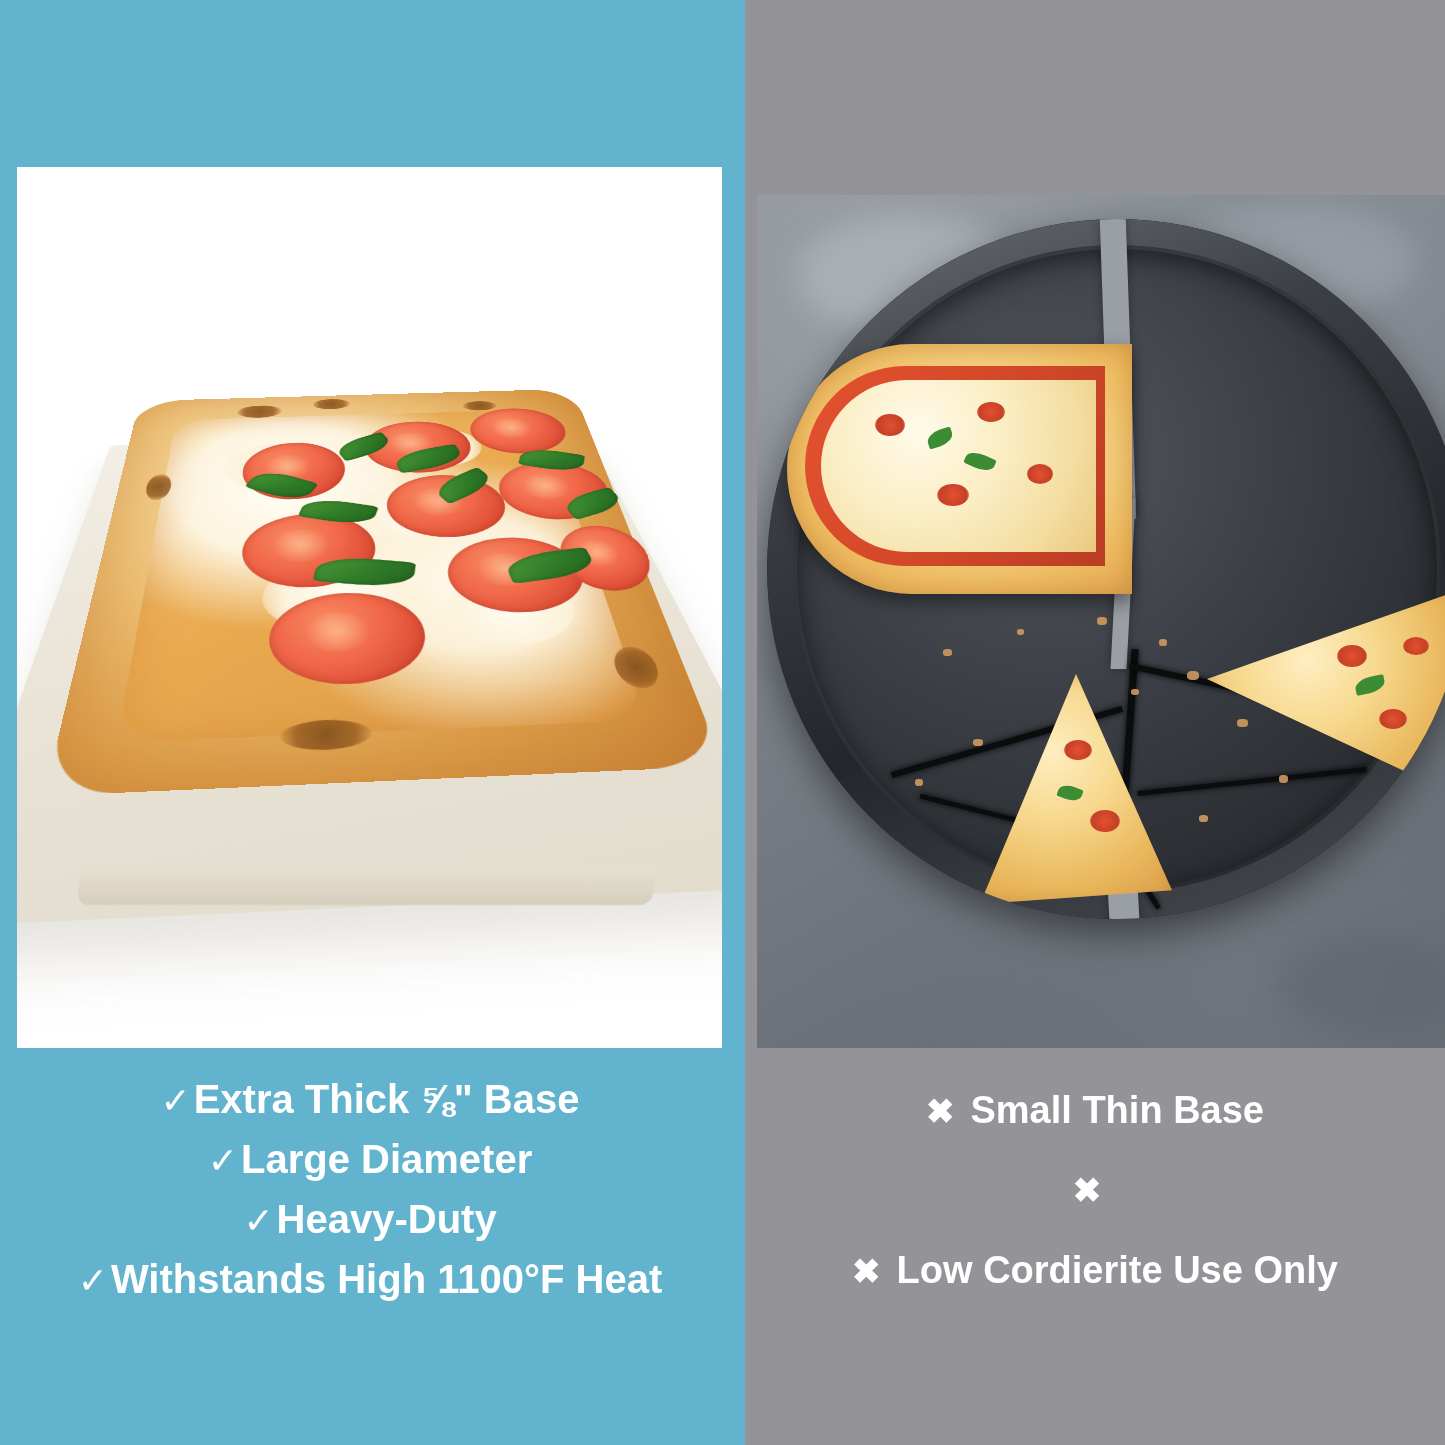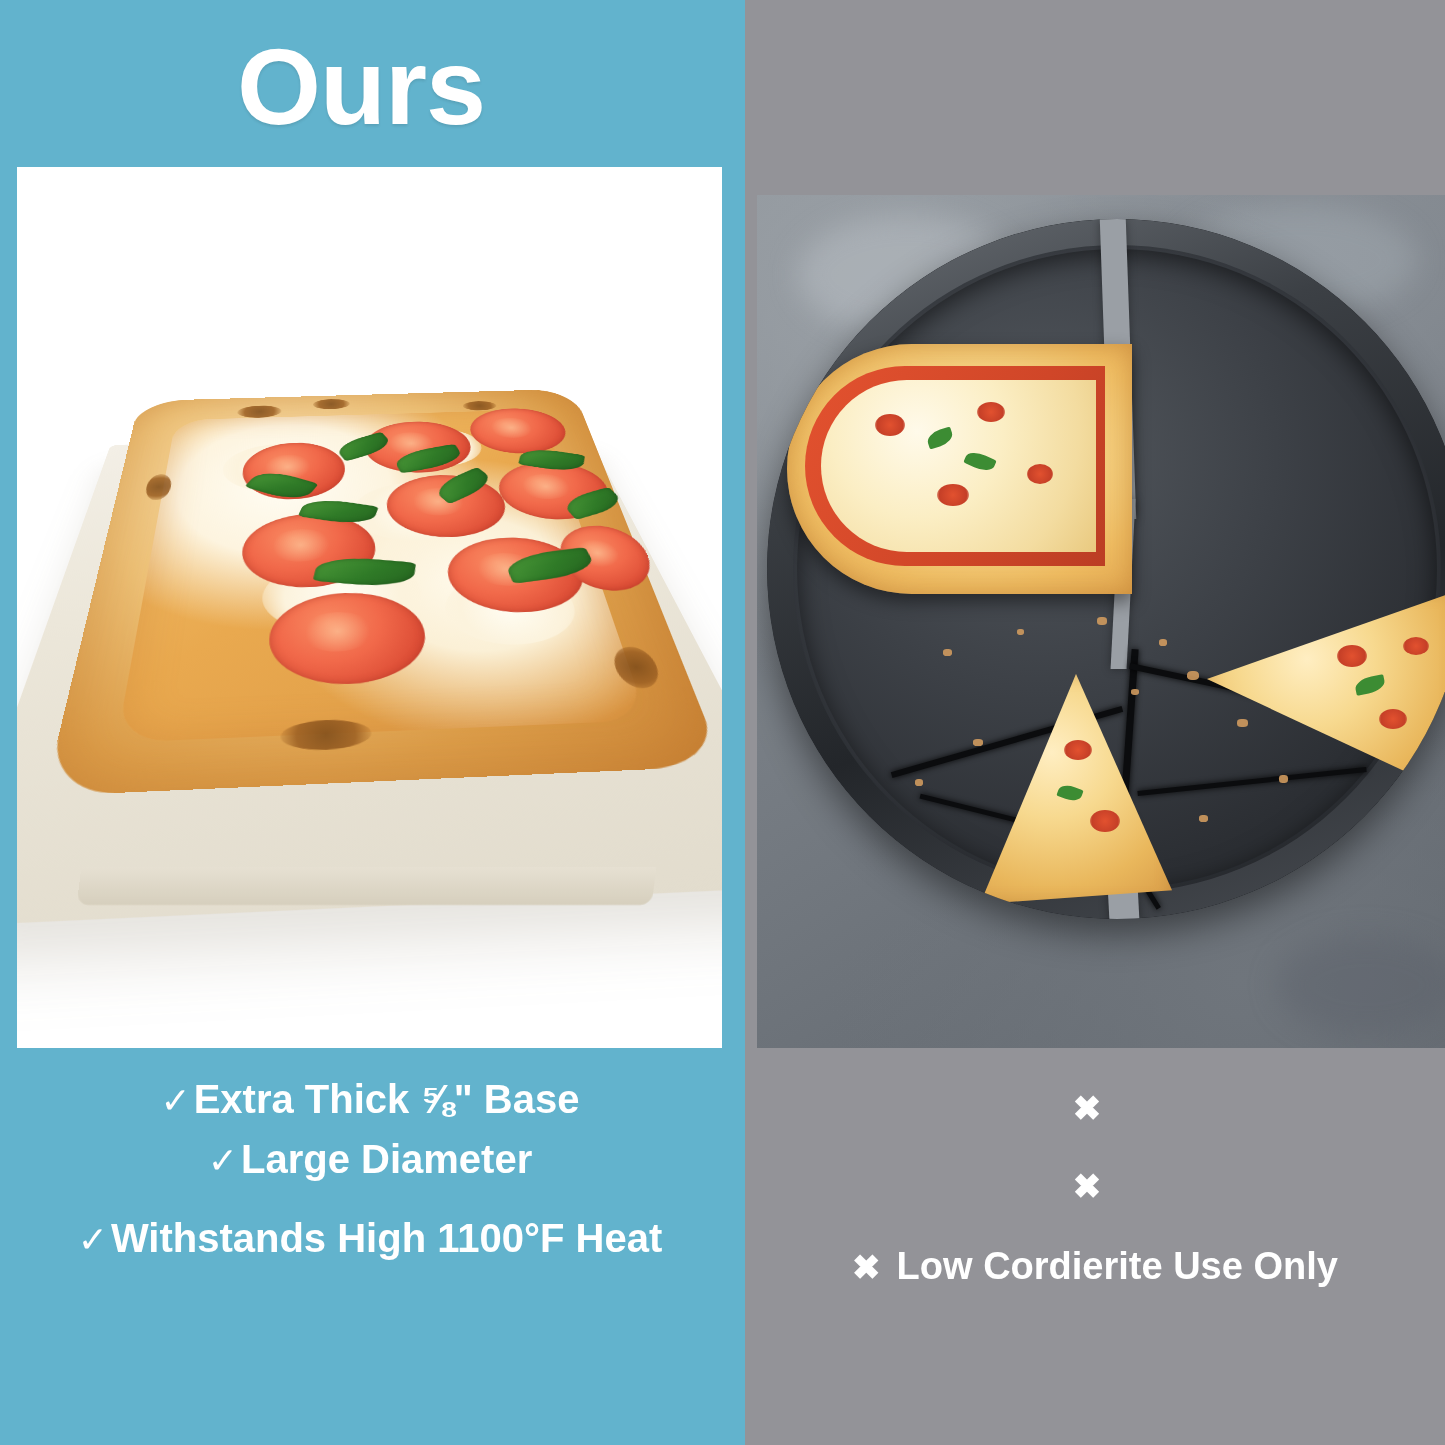--- a/index.html
+++ b/index.html
@@ -345,21 +345,20 @@
   .bullet-text { display: inline-block; }
 </style>
 </head>
 <body>
 
 <div id="infographic">
 
   <div class="panel panel-left"></div>
   <div class="panel panel-right"></div>
 
-  <div class="heading heading-ours">Ours</div>
 
 
   <div class="vs-tail"></div>
 
   <div class="photo photo-left">
 
     <div class="stone"></div>
     <div class="stone-edge"></div>
 
     <div class="pizza">
@@ -468,32 +467,36 @@
       <span class="mark-check">✓</span>
       <span class="bullet-text">Extra Thick ⅝" Base</span>
     </div>
 
     <div class="bullet-row">
       <span class="mark-check">✓</span>
       <span class="bullet-text">Large Diameter</span>
     </div>
 
     <div class="bullet-row two-line">
+      <span class="bullet-line">
+        <span class="mark-check">✓</span><span>Heavy-Duty</span>
+      </span>
     </div>
 
     <div class="bullet-row">
       <span class="mark-check">✓</span>
       <span class="bullet-text">Withstands High 1100°F Heat</span>
     </div>
   </div>
 
   <div class="bullets bullets-right">
 
     <div class="bullet-row">
       <span class="mark-cross">✖</span>
+      <span class="bullet-text">Small Thin Base</span>
     </div>
 
     <div class="bullet-row">
       <span class="mark-cross">✖</span>
     </div>
 
     <div class="bullet-row">
       <span class="mark-cross">✖</span>
       <span class="bullet-text">Low Cordierite Use Only</span>
     </div>

